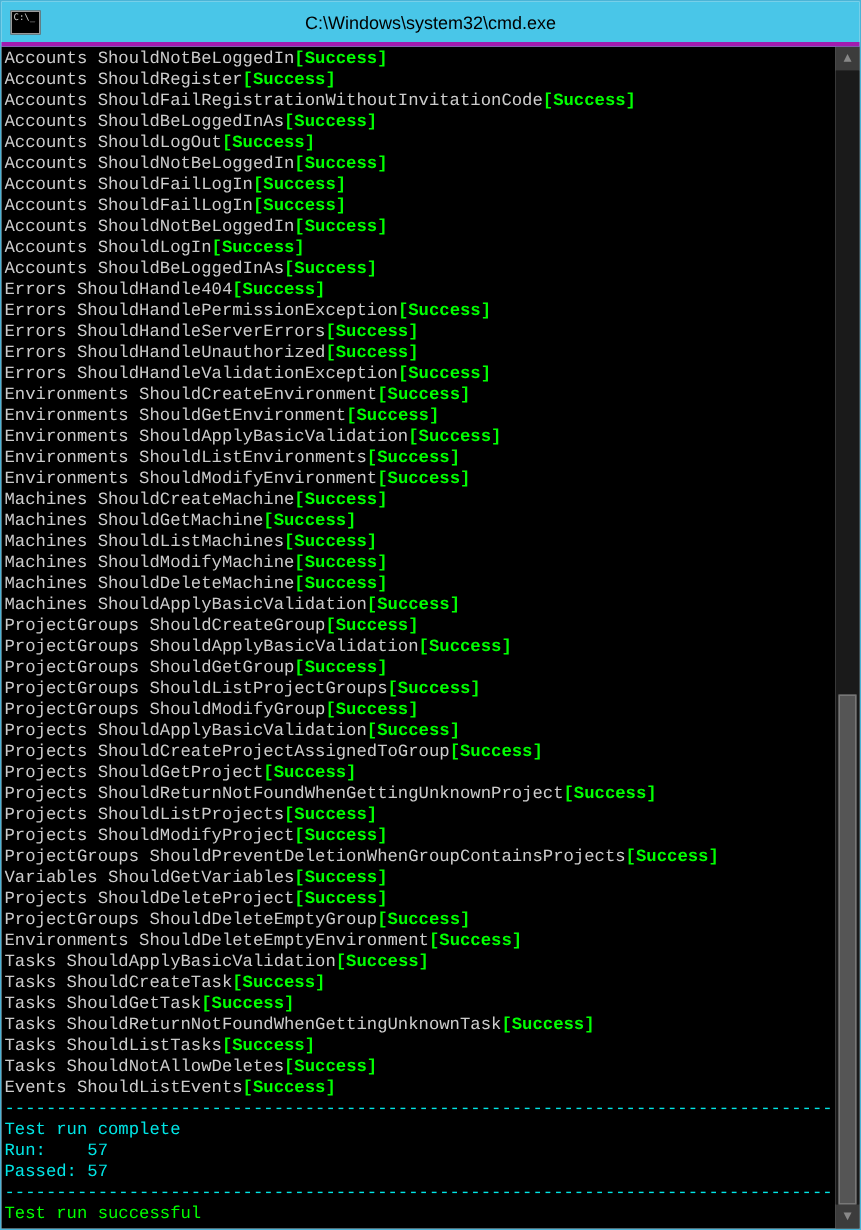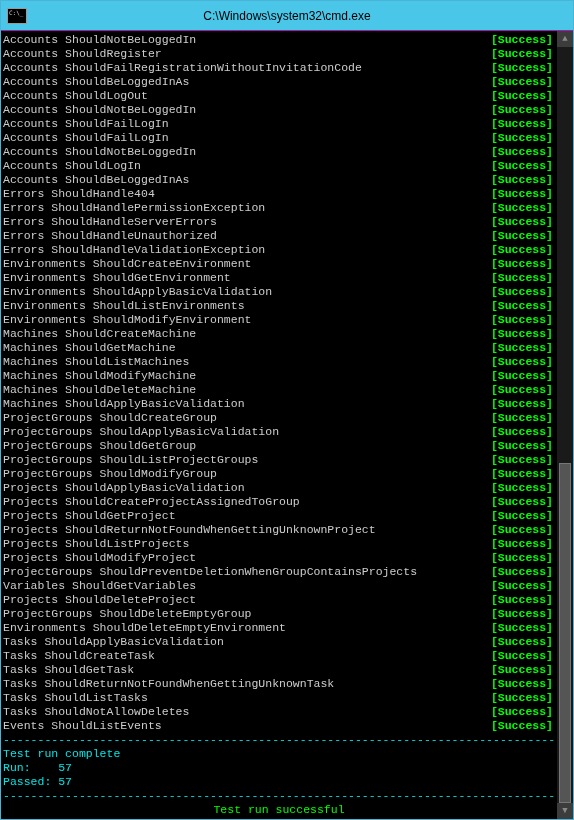--- a/index.html
+++ b/index.html
@@ -16,21 +16,21 @@
     height: 820px;
     border: 1px solid #4bb3d6;
     display: flex;
     flex-direction: column;
   }
   .titlebar {
     height: 30px;
     background: #49c6e8;
     display: flex;
     align-items: center;
-    border-bottom: 1px solid #a21caf;
+    border-bottom: 3px solid #a21caf;
     position: relative;
     font-family: 'Segoe UI', Tahoma, sans-serif;
   }
   .titlebar .icon-box {
     width: 20px;
     height: 16px;
     margin-left: 6px;
     background: #000;
     border: 1px solid #999;
     position: relative;
@@ -57,28 +57,28 @@
     flex: 1;
     background: #000;
     color: #ccc;
     padding: 2px 2px 2px 2px;
     overflow-y: auto;
     line-height: 14px;
     white-space: pre;
   }
   .row {
     display: flex;
-    justify-content: space-between;
+    justify-content: flex-start;
     height: 14px;
   }
   .row .name { color: #cccccc; white-space: pre; overflow: hidden; }
   .row .status { color: #00ff00; padding-right: 2px; flex-shrink: 0; font-weight: bold; }
   .divider { color: #00e5e5; }
   .summary-line { color: #00e5e5; }
-  .success-line { color: #00ff00; text-align: center; }
+  .success-line { color: #00ff00; }
   .scrollbar {
     width: 16px;
     background: #2e2e2e;
     display: flex;
     flex-direction: column;
   }
   .scrollbar .arrow {
     height: 16px;
     background: #3c3c3c;
     display:flex; align-items:center; justify-content:center;

